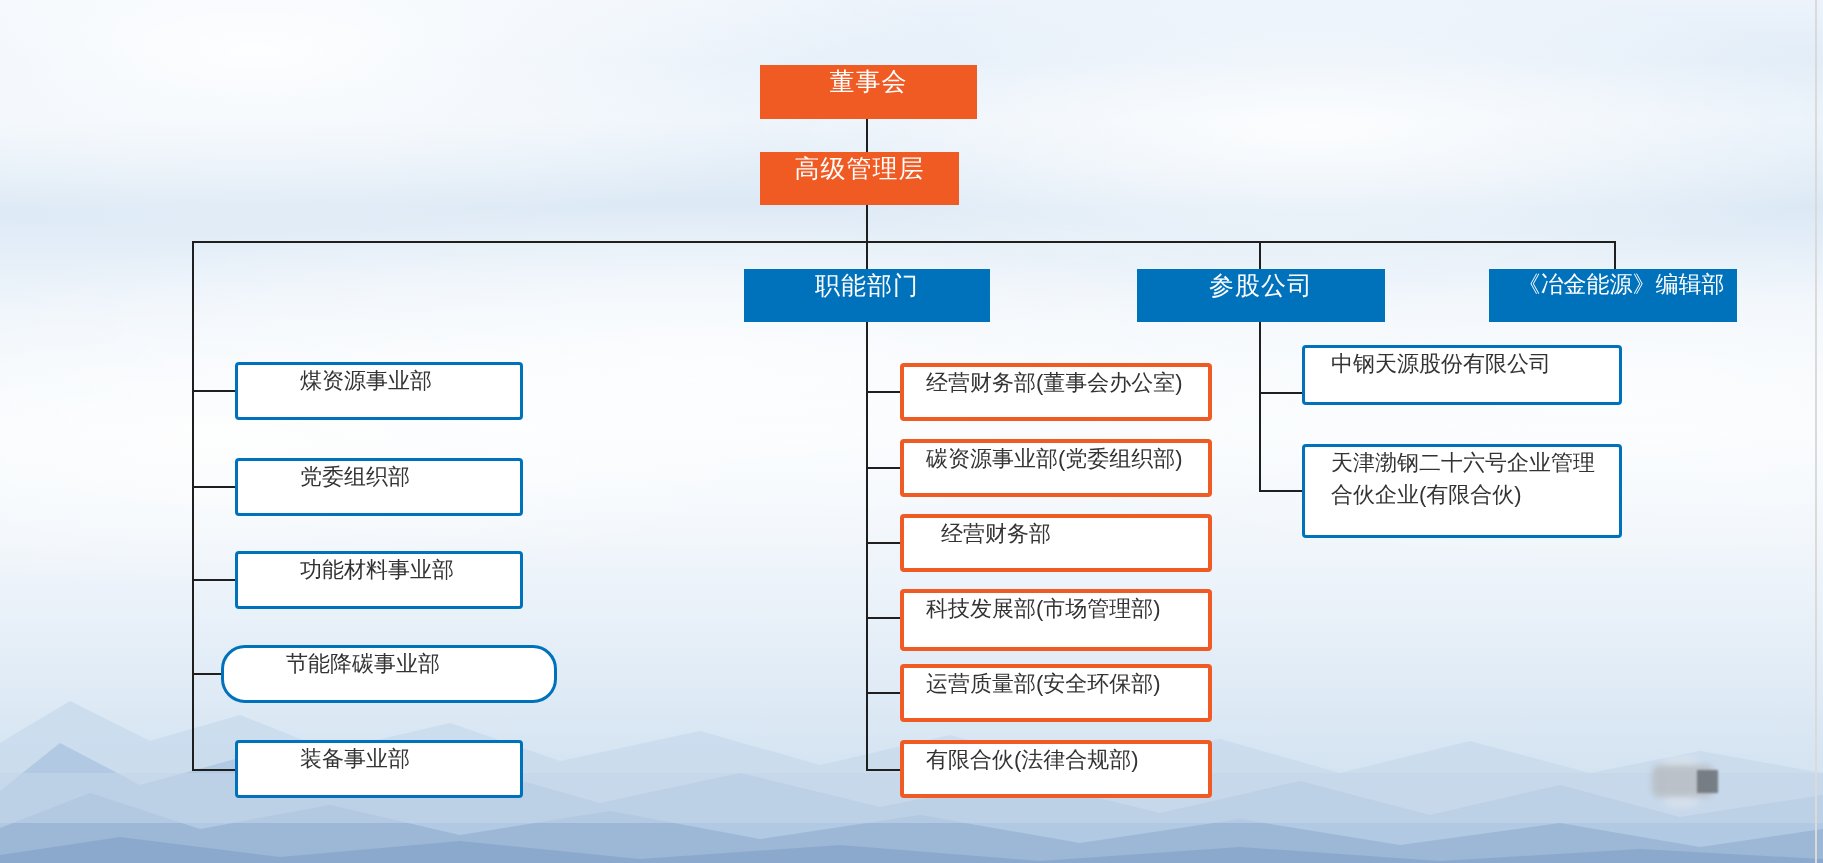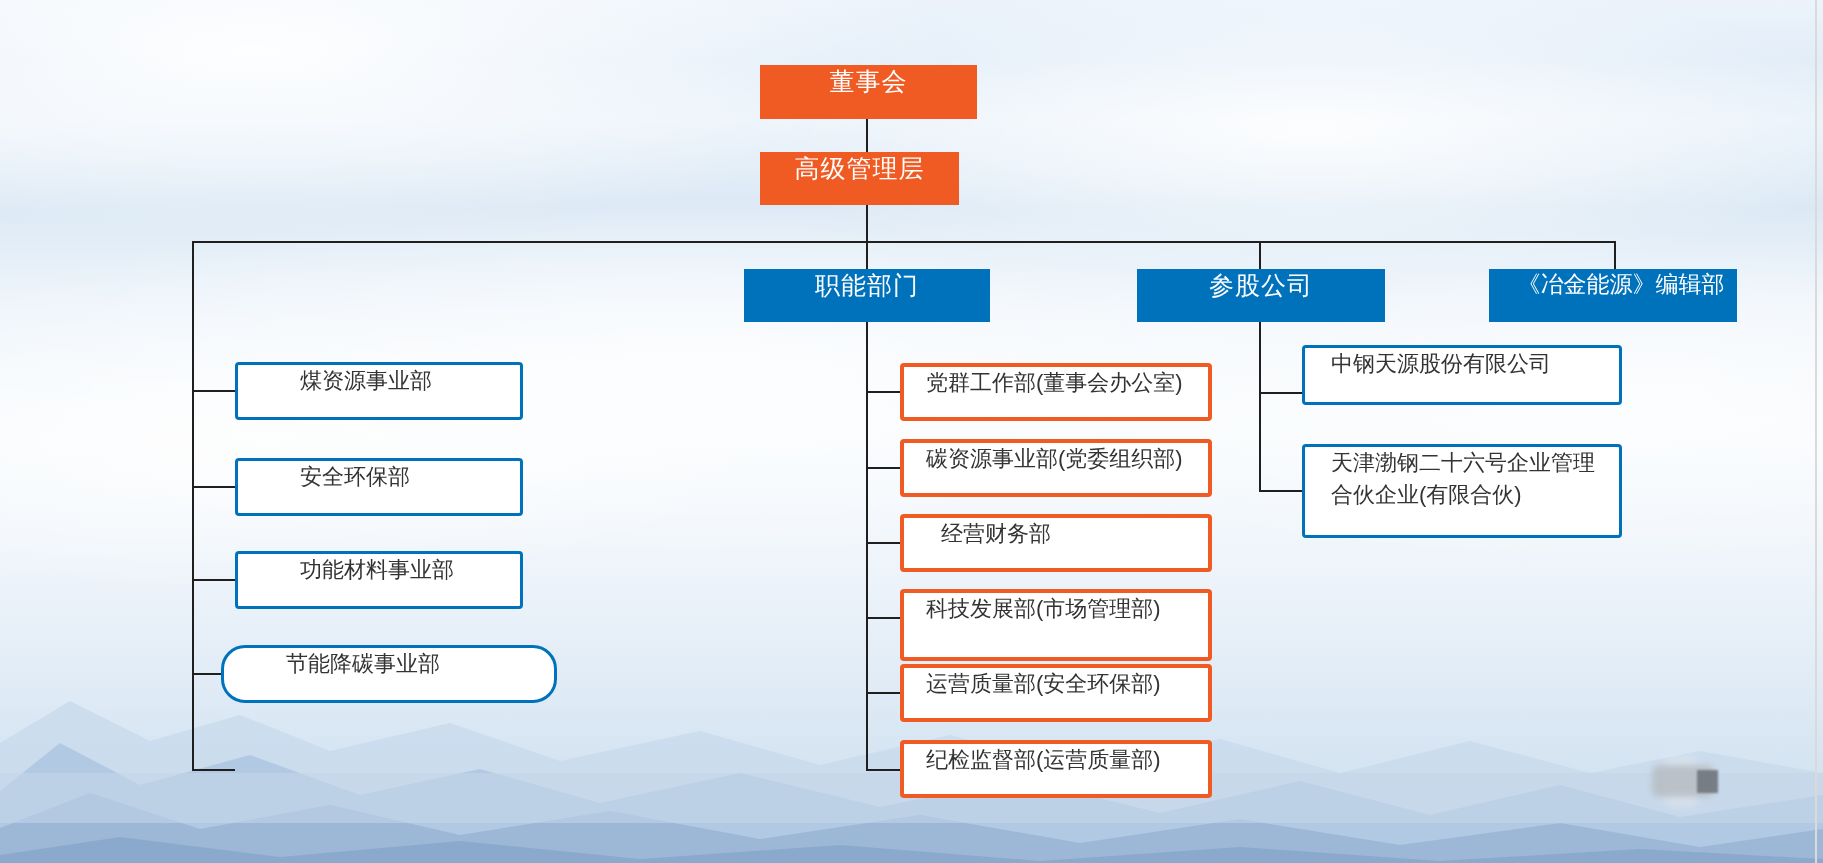--- a/index.html
+++ b/index.html
@@ -104,46 +104,49 @@
     </div>
 
   <div class="node parent small" style="left:1489px;top:269px;width:248px;height:53px;">
       <span>《冶金能源》编辑部</span>
     </div>
 
   <div class="node leaf pad-col1" style="left:235px;top:362px;width:288px;height:58px;">
       <span>煤资源事业部</span>
     </div>
   <div class="node leaf pad-col1" style="left:235px;top:458px;width:288px;height:58px;">
-      <span>安全环保部</span>
+      <span>党委组织部</span>
     </div>
   <div class="node leaf pad-col1" style="left:235px;top:551px;width:288px;height:58px;">
       <span>功能材料事业部</span>
     </div>
   <div class="node leaf pad-col1" style="left:221px;top:645px;width:336px;height:58px;border-radius:24px;">
       <span>节能降碳事业部</span>
     </div>
+  <div class="node leaf pad-col1" style="left:235px;top:740px;width:288px;height:58px;">
+      <span>装备事业部</span>
+    </div>
 
   <div class="node leaf orange-border pad-col2" style="left:900px;top:363px;width:312px;height:58px;">
-      <span>党群工作部(董事会办公室)</span>
+      <span>经营财务部(董事会办公室)</span>
     </div>
   <div class="node leaf orange-border pad-col2" style="left:900px;top:439px;width:312px;height:58px;">
       <span>碳资源事业部(党委组织部)</span>
     </div>
   <div class="node leaf orange-border pad-col2" style="left:900px;top:514px;width:312px;height:58px;padding-left:37px;">
       <span>经营财务部</span>
     </div>
-  <div class="node leaf orange-border pad-col2" style="left:900px;top:589px;width:312px;height:72px;">
+  <div class="node leaf orange-border pad-col2" style="left:900px;top:589px;width:312px;height:62px;">
       <span>科技发展部(市场管理部)</span>
     </div>
   <div class="node leaf orange-border pad-col2" style="left:900px;top:664px;width:312px;height:58px;">
       <span>运营质量部(安全环保部)</span>
     </div>
   <div class="node leaf orange-border pad-col2" style="left:900px;top:740px;width:312px;height:58px;">
-      <span>纪检监督部(运营质量部)</span>
+      <span>有限合伙(法律合规部)</span>
     </div>
 
   <div class="node leaf pad-col3" style="left:1302px;top:345px;width:320px;height:60px;">
       <span>中钢天源股份有限公司</span>
     </div>
   <div class="node leaf pad-col3" style="left:1302px;top:444px;width:320px;height:94px;">
       <span>天津渤钢二十六号企业管理合伙企业(有限合伙)</span>
     </div>
 
   <div class="wm-tail"></div>

